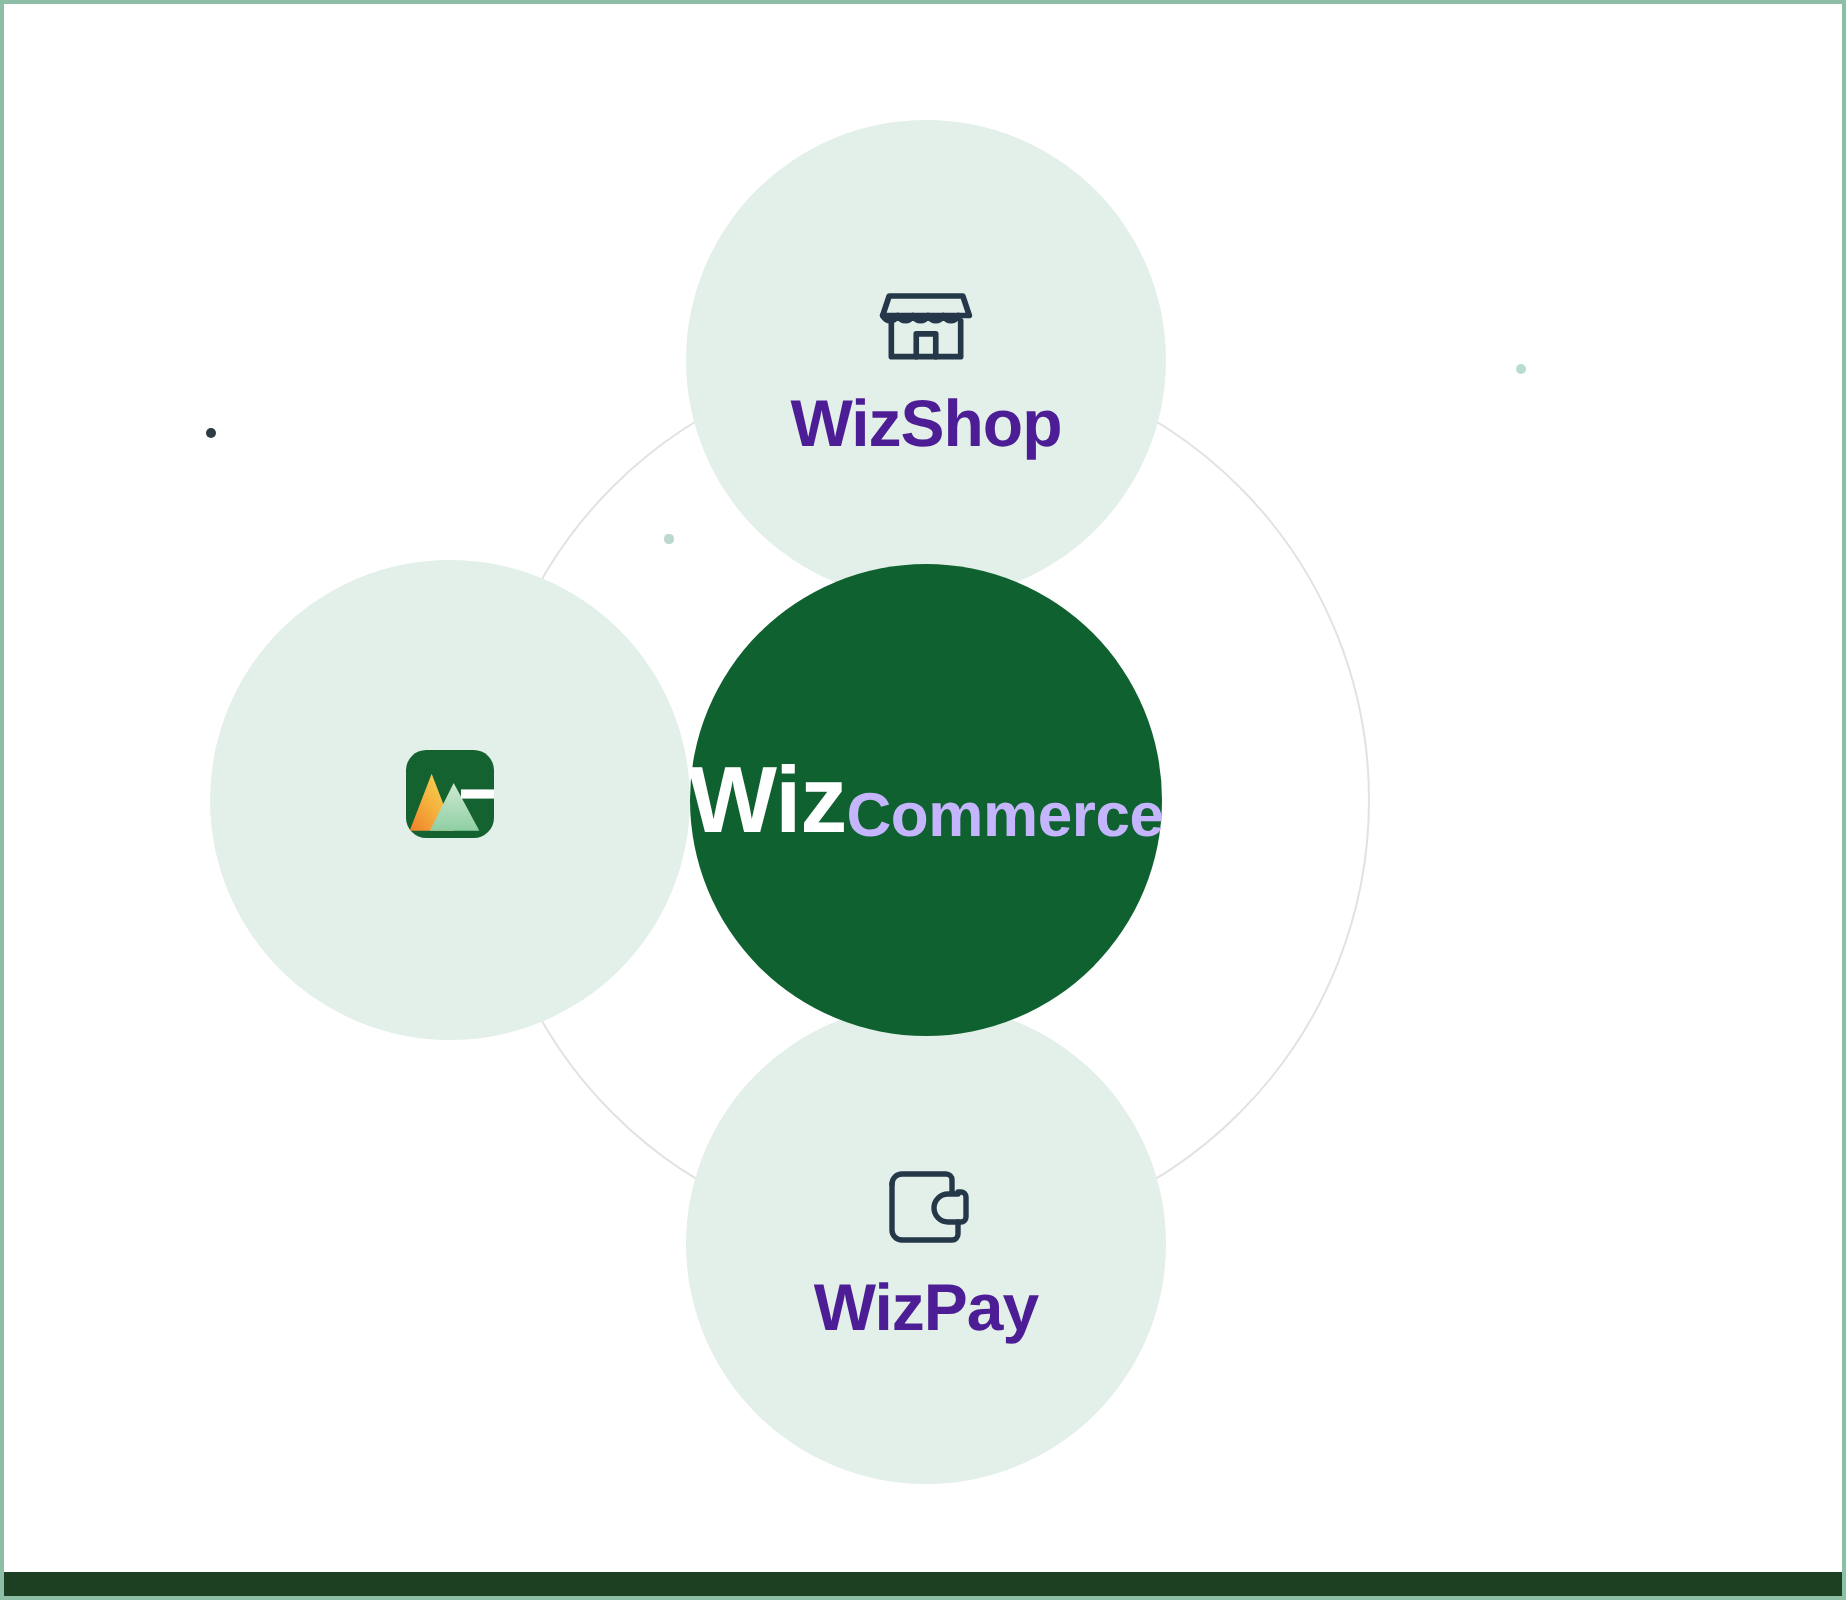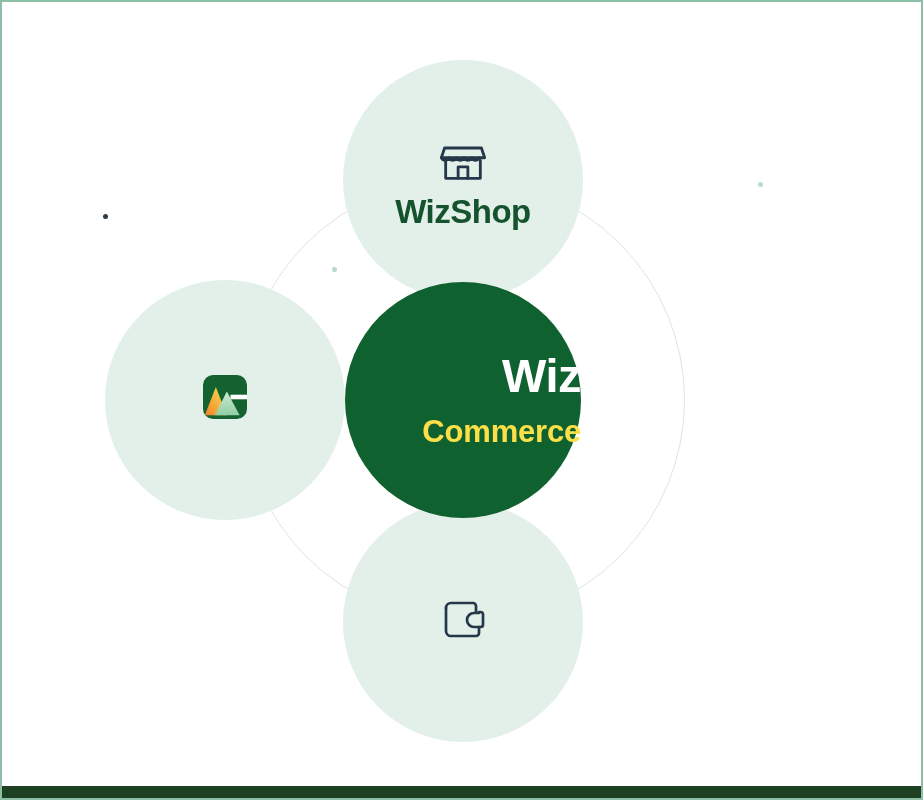--- a/index.html
+++ b/index.html
@@ -83,59 +83,59 @@
     align-items: center;
     justify-content: center;
     margin-bottom: 6px;
     height: 56px;
   }
   .node .node-label {
     font-family: "Liberation Sans", sans-serif;
     font-weight: bold;
     font-size: 33px;
     letter-spacing: -0.5px;
-    color: #14532d;
+    color: #4c1d95;
     line-height: 1;
     white-space: nowrap;
   }
 
   
   .studio-tile {
     width: 44px;
     height: 44px;
   }
 
   
   .hub {
     position: absolute;
     left: 345px;
     top: 282px;
     width: 236px;
     height: 236px;
     border-radius: 50%;
     background: #0f6130;
     display: flex;
-    flex-direction: column;
-    align-items: flex-end;
+    flex-direction: row;
+    align-items: center;
     justify-content: center;
     z-index: 10;
   }
   .hub-line1 {
     font-family: "Liberation Sans", sans-serif;
     font-weight: bold;
     font-size: 47px;
     color: #ffffff;
     line-height: 1.02;
     letter-spacing: -0.5px;
   }
   .hub-line2 {
     font-family: "Liberation Sans", sans-serif;
     font-weight: bold;
     font-size: 31px;
-    color: #fde047;
+    color: #c4b5fd;
     line-height: 1.05;
     letter-spacing: -0.2px;
     margin-top: 16px;
   }
 
   
   .dot {
     position: absolute;
     border-radius: 50%;
     z-index: 3;
@@ -200,20 +200,21 @@
 
   <div class="node node-pay">
     <div class="icon-wrap">
       <svg width="48" height="48" viewBox="0 0 48 48" fill="none" stroke="#25384a" stroke-width="2.7" stroke-linecap="round" stroke-linejoin="round">
         <path d="M7 13 a5 5 0 0 1 5-5 h22 a3 3 0 0 1 3 3 v6"></path>
         <path d="M7 13 v23 a5 5 0 0 0 5 5 h25 a3 3 0 0 0 3-3 v-5"></path>
         <path d="M40 17 h1.5 a2.5 2.5 0 0 1 2.5 2.5 v10 a2.5 2.5 0 0 1 -2.5 2.5 H40"></path>
         <path d="M40 32 h-5 a7 7 0 0 1 0-14 h5"></path>
       </svg>
     </div>
+    <div class="node-label">WizPay</div>
   </div>
 
   <div class="hub">
     <div class="hub-line1">Wiz</div>
     <div class="hub-line2">Commerce</div>
   </div>
 
   <div class="footer-bar"></div>
   <div class="frame"></div>
 </div>

